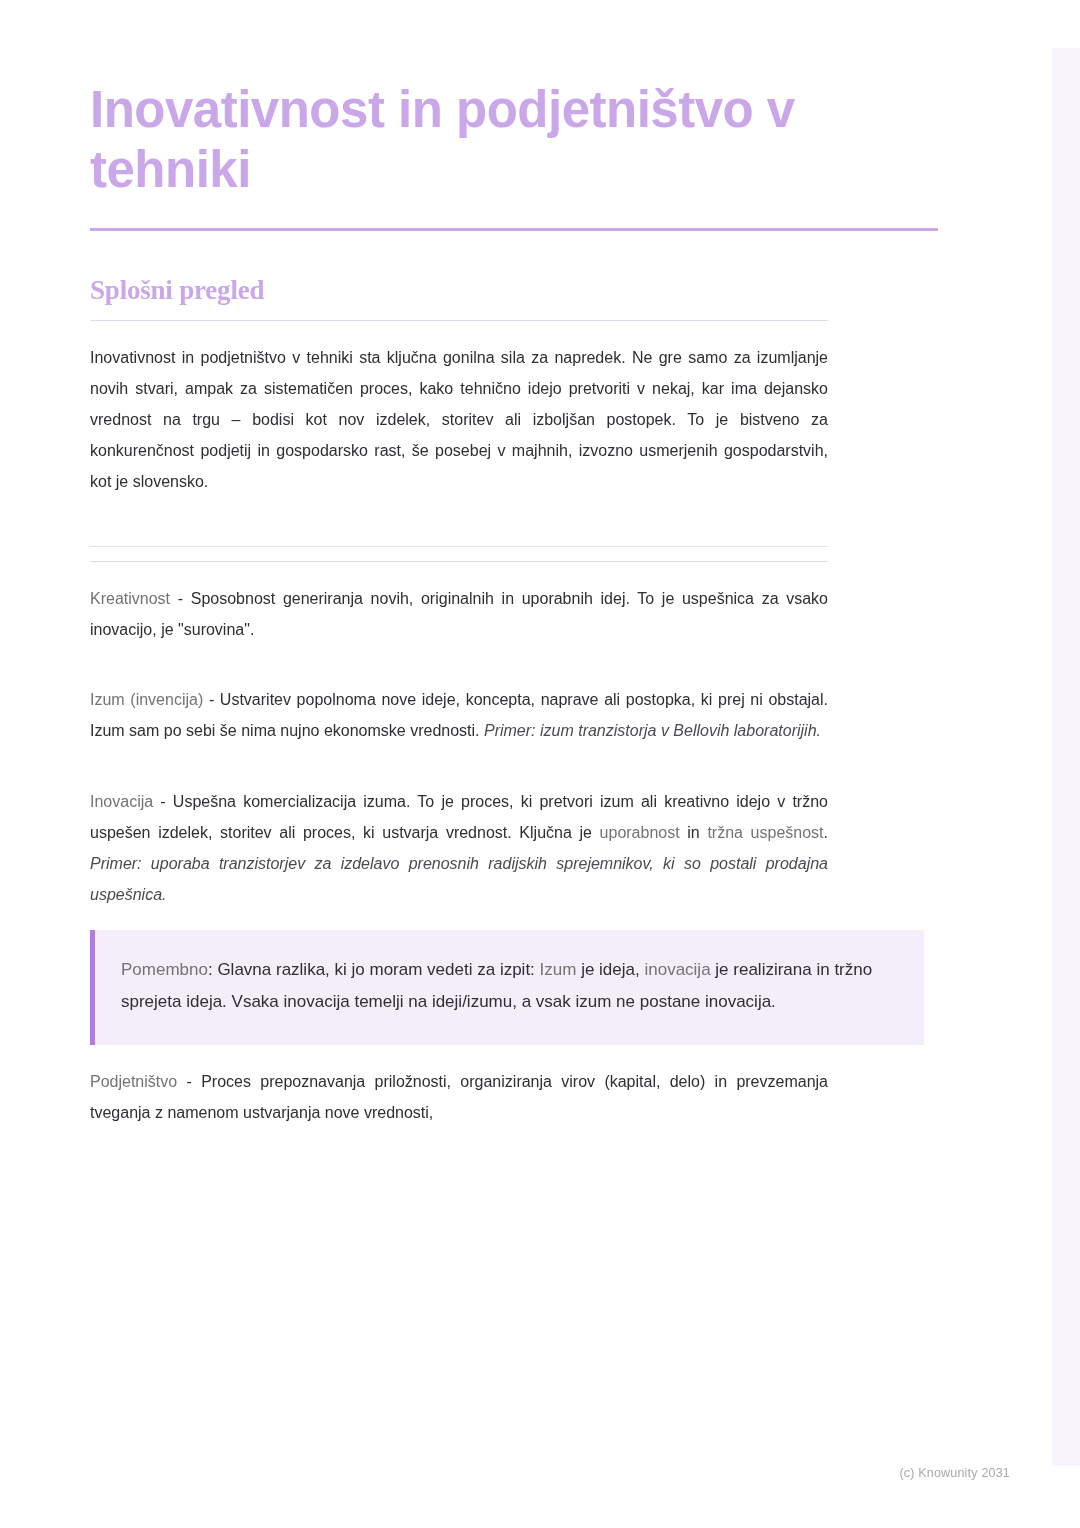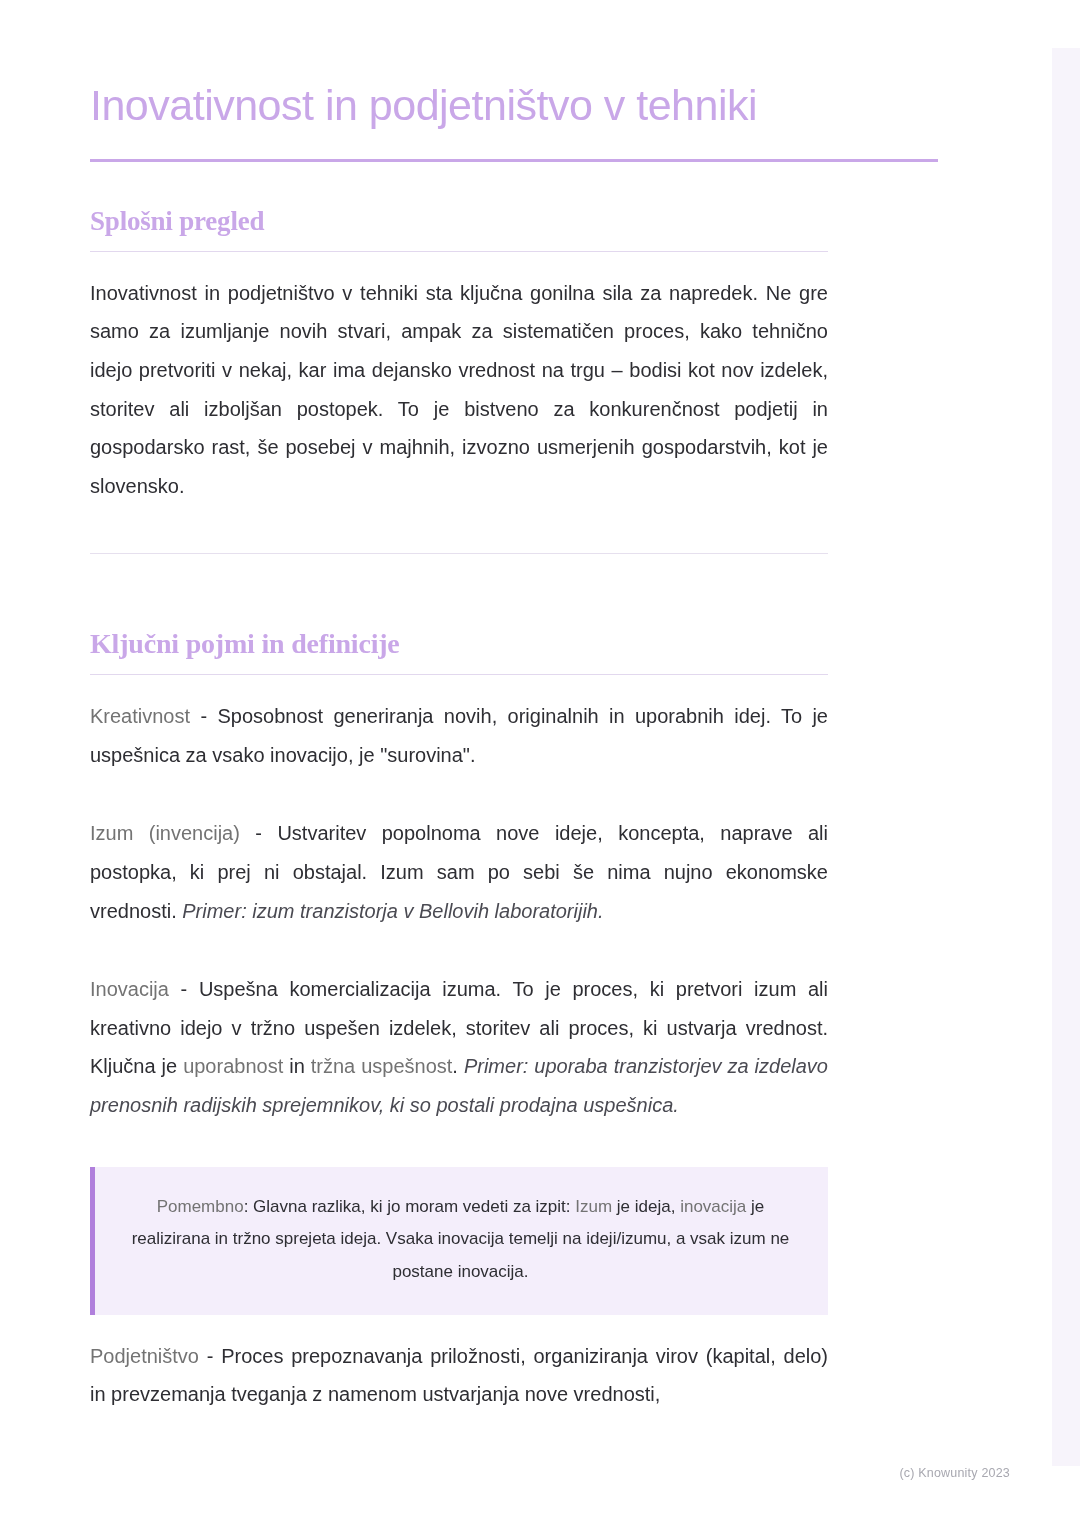--- a/index.html
+++ b/index.html
@@ -29,24 +29,24 @@
     height: 1418px;
     background: #f7f4fb;
   }
   .content {
     position: absolute;
     left: 90px;
     top: 80px;
     width: 848px;
   }
   h1.doc-title {
-    font-size: 43px;
+    font-size: 51px;
     line-height: 1.18;
     letter-spacing: -0.5px;
-    font-weight: normal;
+    font-weight: bold;
     color: #c9a7e8;
     margin: 0 0 0 0;
     width: 820px;
   }
   .title-rule {
     margin-top: 28px;
     height: 3px;
     background: #c9a7e8;
     width: 848px;
   }
@@ -62,21 +62,21 @@
     margin-top: 74px;
     font-size: 28px;
   }
   .section-rule {
     margin-top: 14px;
     height: 1px;
     background: #e2d8ee;
     width: 738px;
   }
   p.body-text {
-    font-size: 20px;
+    font-size: 16px;
     line-height: 1.93;
     color: #2e2e33;
     text-align: justify;
     margin: 22px 0 0 0;
     width: 738px;
   }
   p.body-text.tight {
     margin-top: 40px;
   }
   .divider {
@@ -87,27 +87,26 @@
   }
   b, strong {
     font-weight: normal;
     color: #737373;
   }
   .ital {
     font-style: italic;
     color: #4a4a52;
   }
   .callout {
-    margin-top: 42px;
-    width: 738px;
+    margin-top: 19px;
+    width: 834px;
     box-sizing: border-box;
     background: #f4eefb;
     border-left: 5px solid #b07fdc;
     padding: 24px 28px 26px 26px;
-    text-align: center;
   }
   .callout p {
     margin: 0;
     font-size: 17px;
     line-height: 1.92;
     color: #2e2e33;
   }
   .footer {
     position: absolute;
     right: 70px;
@@ -129,32 +128,31 @@
     <h1 class="doc-title">Inovativnost in podjetništvo v tehniki</h1>
     <div class="title-rule"></div>
 
     <h2 class="section-title">Splošni pregled</h2>
     <div class="section-rule"></div>
 
     <p class="body-text">Inovativnost in podjetništvo v tehniki sta ključna gonilna sila za napredek. Ne gre samo za izumljanje novih stvari, ampak za sistematičen proces, kako tehnično idejo pretvoriti v nekaj, kar ima dejansko vrednost na trgu – bodisi kot nov izdelek, storitev ali izboljšan postopek. To je bistveno za konkurenčnost podjetij in gospodarsko rast, še posebej v majhnih, izvozno usmerjenih gospodarstvih, kot je slovensko.</p>
 
     <div class="divider"></div>
 
-    <h2 class="section-title second">Ključni pojmi in definicije</h2>
     <div class="section-rule"></div>
 
     <p class="body-text"><strong>Kreativnost</strong><span> - </span><span>Sposobnost generiranja novih, originalnih in uporabnih idej. To je uspešnica za vsako inovacijo, je "surovina".</span></p>
 
     <p class="body-text tight"><strong>Izum (invencija)</strong><span> - </span><span>Ustvaritev popolnoma nove ideje, koncepta, naprave ali postopka, ki prej ni obstajal. Izum sam po sebi še nima nujno ekonomske vrednosti. </span><span class="ital">Primer: izum tranzistorja v Bellovih laboratorijih.</span></p>
 
     <p class="body-text tight"><strong>Inovacija</strong><span> - </span><span>Uspešna komercializacija izuma. To je proces, ki pretvori izum ali kreativno idejo v tržno uspešen izdelek, storitev ali proces, ki ustvarja vrednost. Ključna je </span><strong>uporabnost</strong><span> in </span><strong>tržna uspešnost</strong><span>. </span><span class="ital">Primer: uporaba tranzistorjev za izdelavo prenosnih radijskih sprejemnikov, ki so postali prodajna uspešnica.</span></p>
 
     <div class="callout">
       <p><strong>Pomembno</strong><span>: Glavna razlika, ki jo moram vedeti za izpit: </span><strong>Izum</strong><span> je ideja, </span><strong>inovacija</strong><span> je realizirana in tržno sprejeta ideja. Vsaka inovacija temelji na ideji/izumu, a vsak izum ne postane inovacija.</span></p>
     </div>
 
     <p class="body-text"><strong>Podjetništvo</strong><span> - </span><span>Proces prepoznavanja priložnosti, organiziranja virov (kapital, delo) in prevzemanja tveganja z namenom ustvarjanja nove vrednosti,</span></p>
 
   </div>
 
-  <div class="footer">(c) Knowunity 2023</div>
+  <div class="footer">(c) Knowunity 2031</div>
 
 </div>
 
 </body></html>

